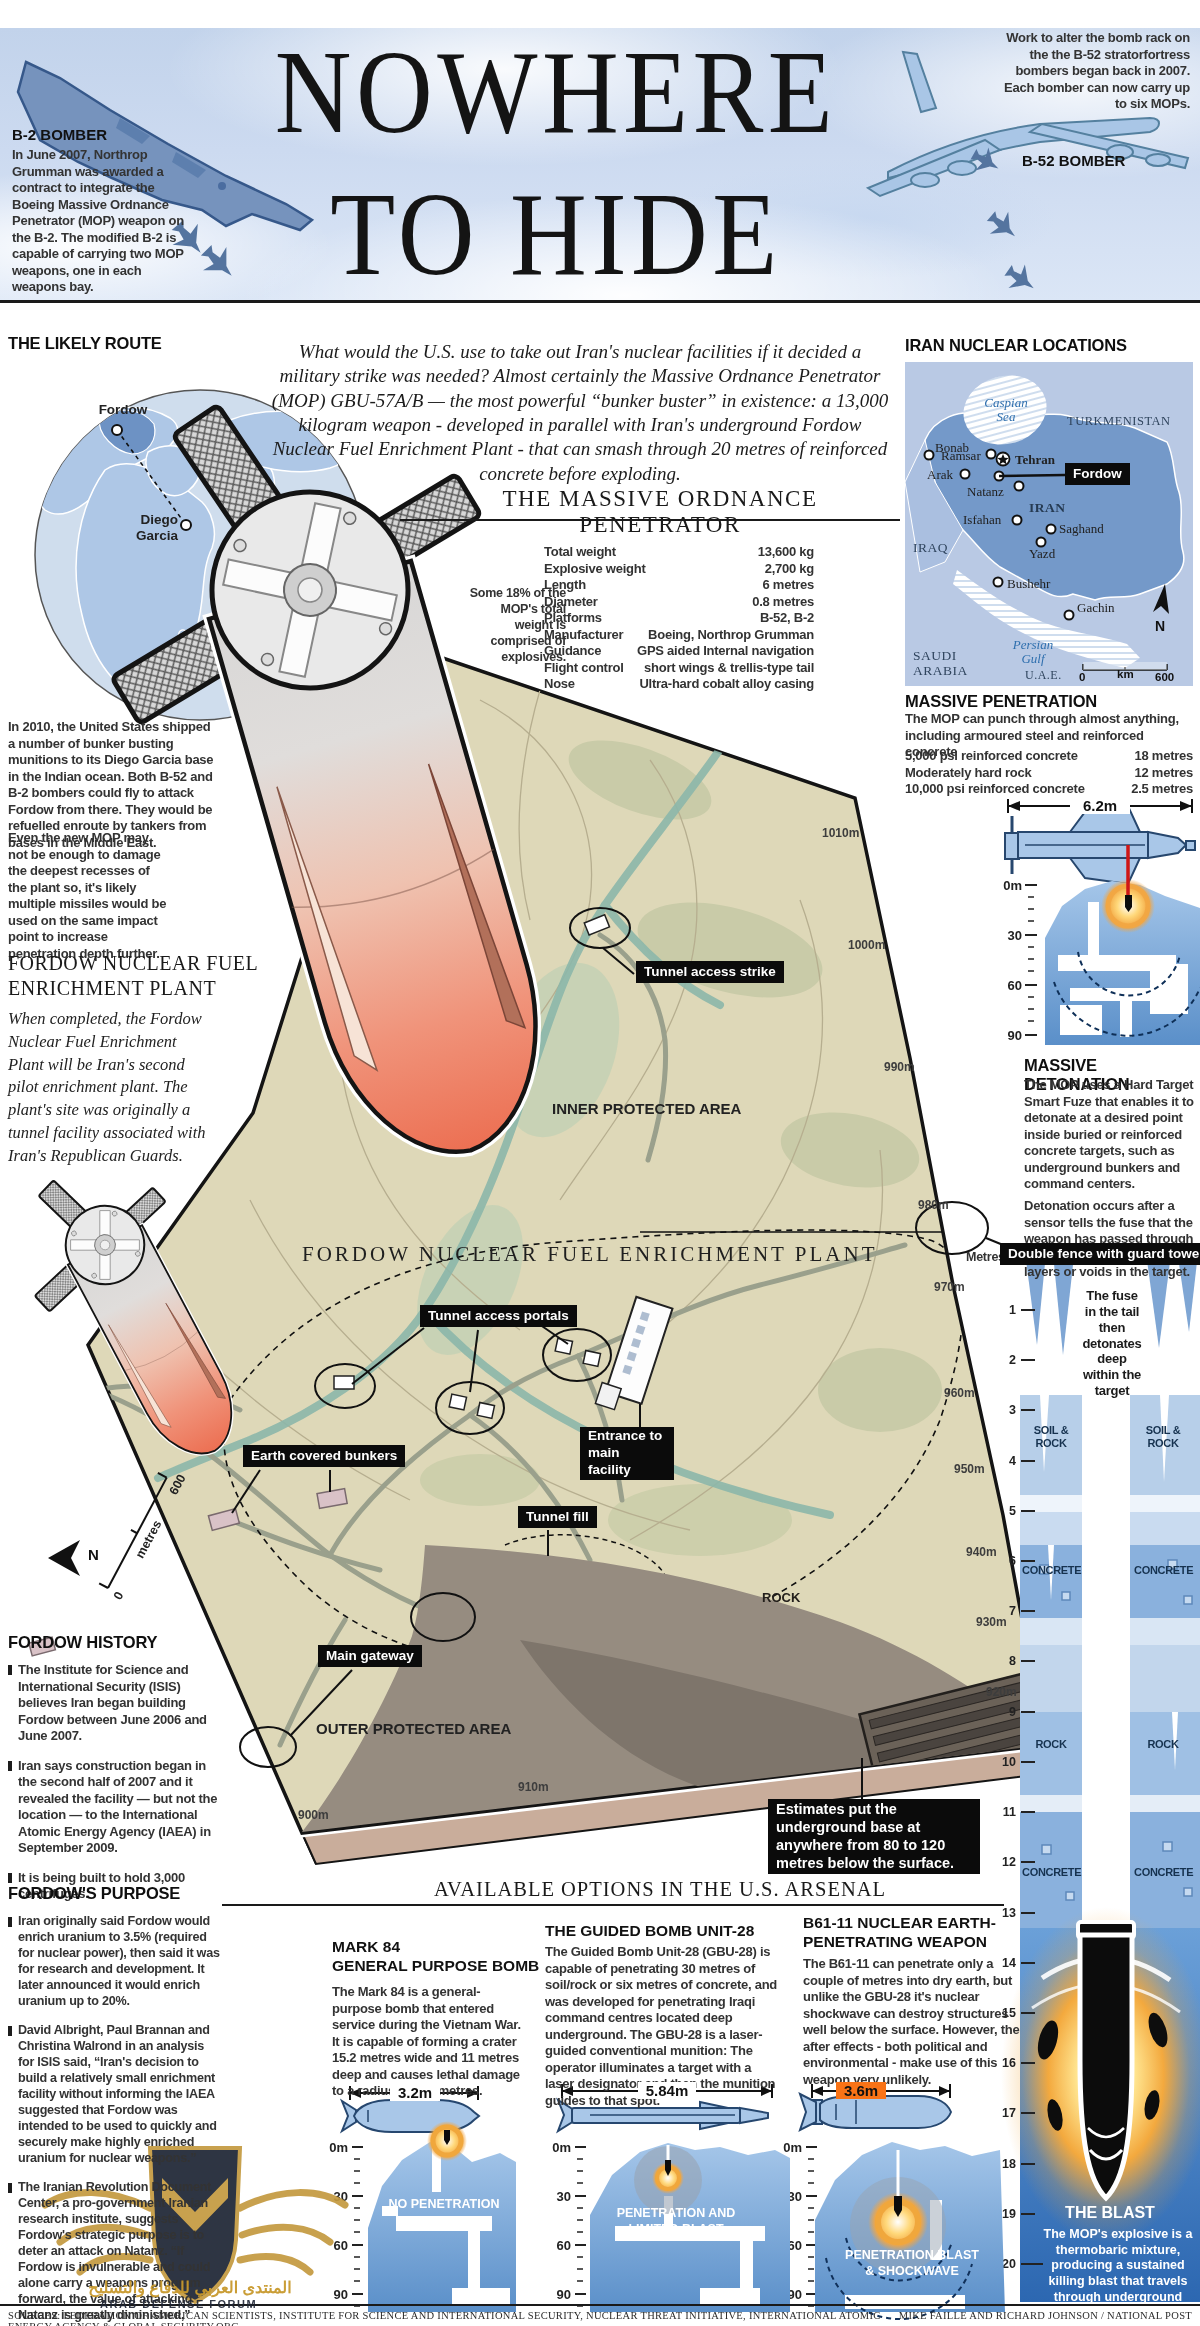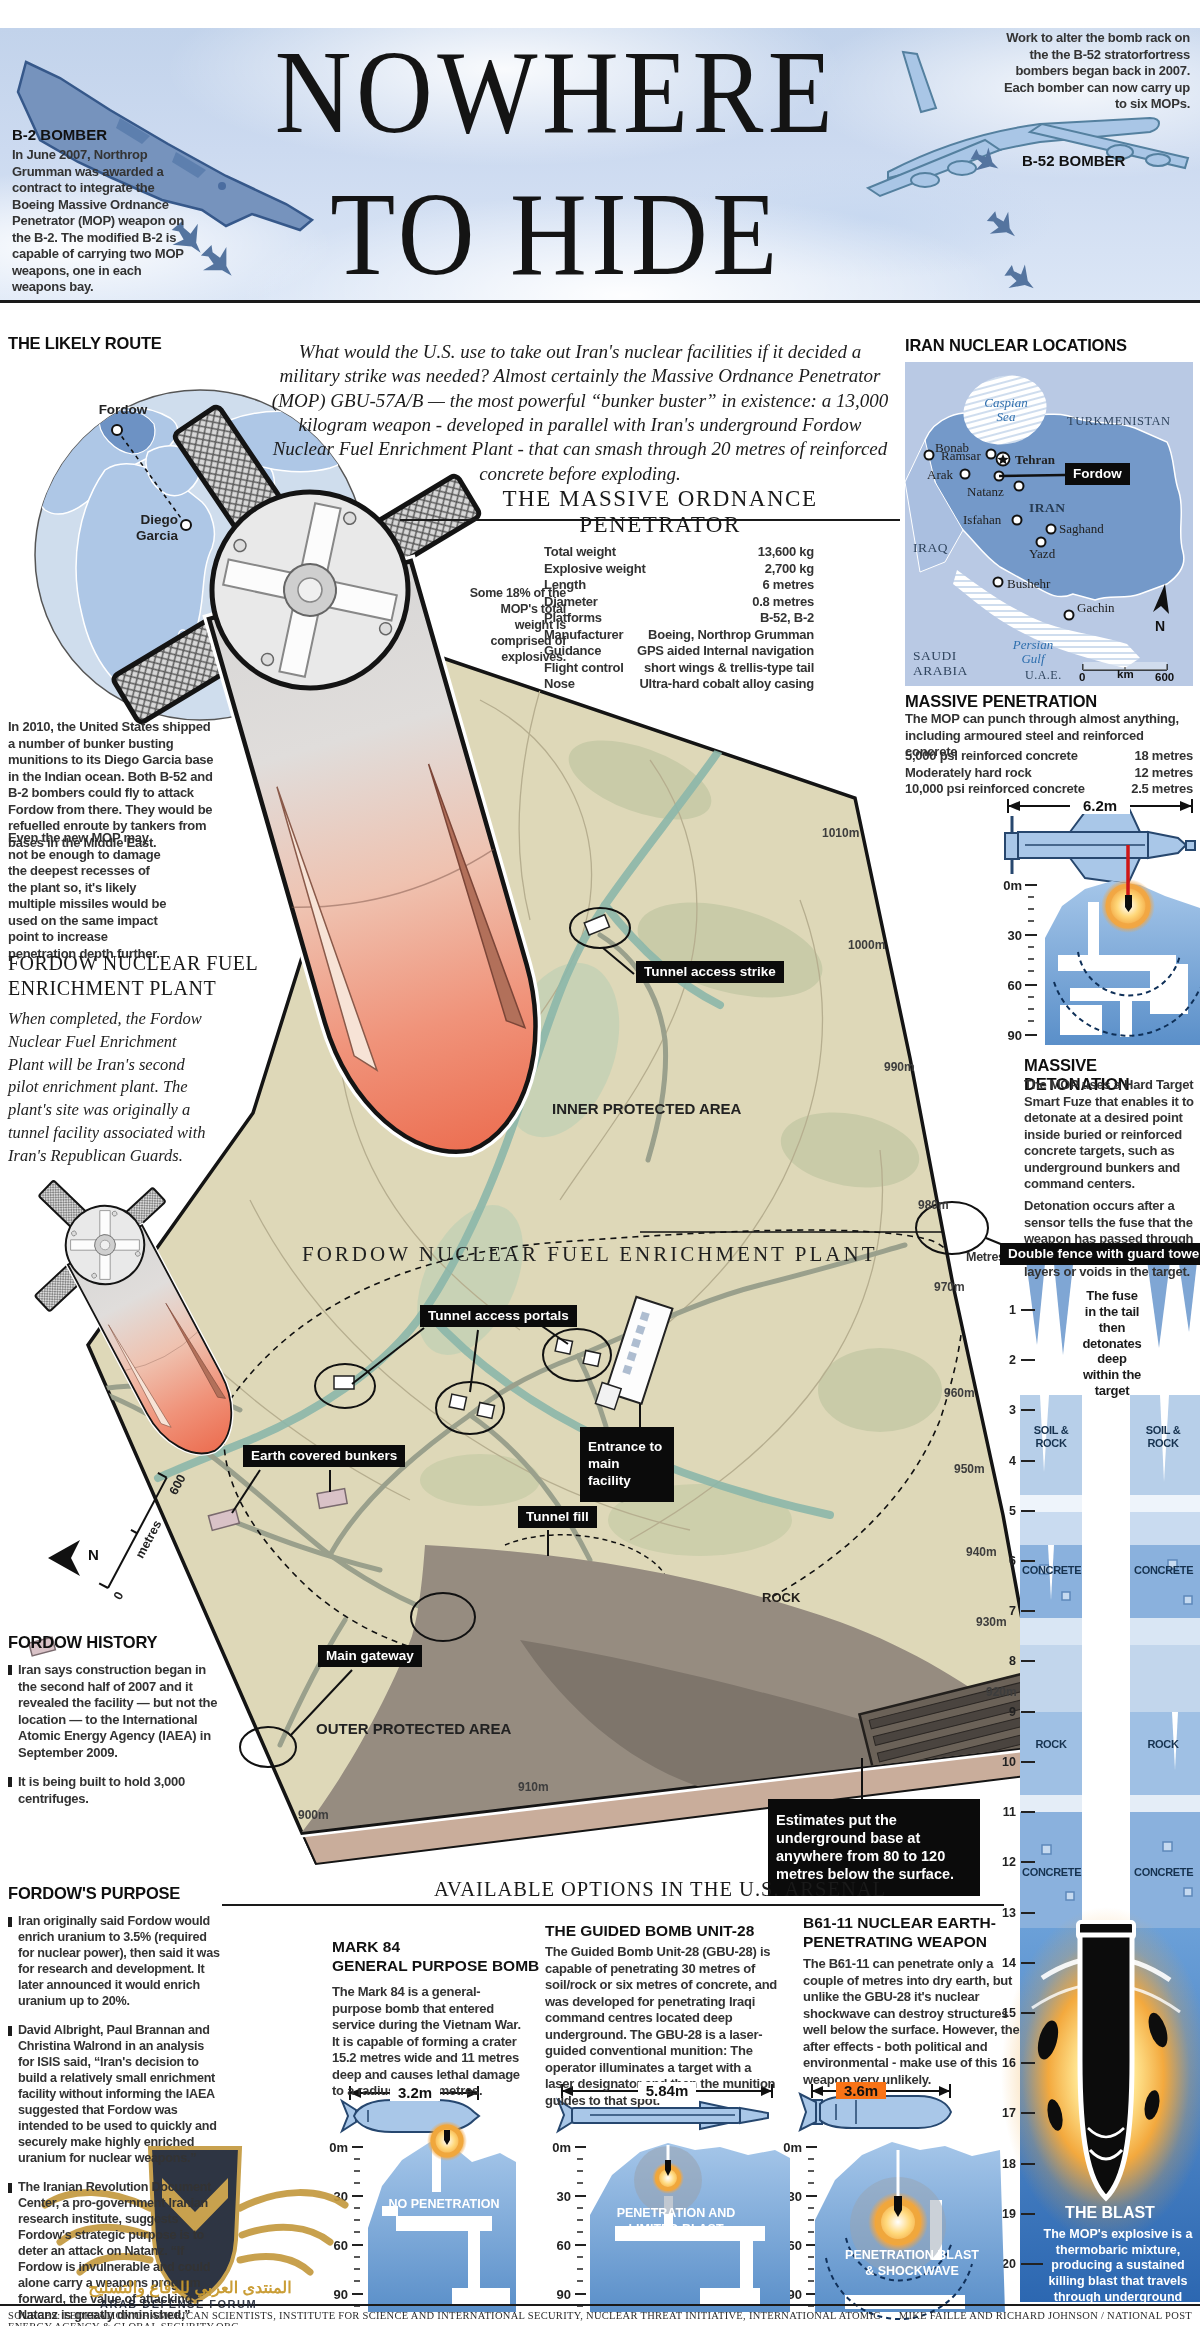--- a/index.html
+++ b/index.html
@@ -7,21 +7,21 @@
         font-family:"Liberation Sans",sans-serif;}
   .abs{position:absolute;}
   .c{text-align:center;}
   .r{text-align:right;}
   .serif{font-family:"Liberation Serif",serif;}
   .h1{font-weight:800;font-size:16.5px;letter-spacing:-.2px;color:#0f0f0f;}
   .txt{font-weight:700;font-size:13px;line-height:1.27;color:#333;letter-spacing:-.25px;}
   .blk{background:#0b0b0b;color:#fff;font-weight:700;font-size:13.5px;line-height:1.2;
        padding:3px 8px;white-space:nowrap;}
   .blk2{background:#0b0b0b;color:#fff;font-weight:700;font-size:13.5px;line-height:1.25;
-       padding:12px 8px;text-align:center;}
+       padding:1px 8px;text-align:center;}
   .elev{font-weight:700;font-size:12px;color:#3d3d3d;}
   .city{font-family:"Liberation Serif",serif;font-size:13px;color:#222;}
   .sea{font-family:"Liberation Serif",serif;font-style:italic;font-size:13px;color:#2f6fae;text-align:center;line-height:1.1;}
   .country{font-family:"Liberation Serif",serif;font-size:13.5px;color:#30455e;letter-spacing:.5px;}
   .wlab{color:#fff;font-weight:700;font-size:12.5px;line-height:1.25;text-align:center;}
   .strata{font-weight:700;font-size:11px;line-height:1.15;color:#16324f;text-align:center;letter-spacing:-.3px;}
   .bullet{display:flex;gap:6px;margin-bottom:13px;}
   .bm{flex:0 0 4px;width:4px;height:10px;background:#1d1d1d;margin-top:3px;}
   .title{font-family:"Liberation Serif",serif;font-weight:400;color:#141414;
          font-size:118px;letter-spacing:5px;transform:scaleX(.9);transform-origin:center;line-height:1;}
@@ -789,20 +789,24 @@
   <div class="abs elev" style="left:966px;top:1545px;">940m</div>
   <div class="abs elev" style="left:976px;top:1615px;">930m</div>
   <div class="abs elev" style="left:986px;top:1685px;">920m</div>
   <div class="abs elev" style="left:518px;top:1780px;">910m</div>
   <div class="abs elev" style="left:298px;top:1808px;">900m</div>
 
   <div class="abs h1" style="left:8px;top:1633px;">FORDOW HISTORY</div>
   <div class="abs" style="left:8px;top:1662px;width:212px;">
     <div class="bullet">
         <span class="bm"></span>
+        <span class="txt">The Institute for Science and International Security (ISIS) believes Iran began building Fordow between June 2006 and June 2007.</span>
+      </div>
+    <div class="bullet">
+        <span class="bm"></span>
         <span class="txt">Iran says construction began in the second half of 2007 and it revealed the facility — but not the location — to the International Atomic Energy Agency (IAEA) in September 2009.</span>
       </div>
     <div class="bullet">
         <span class="bm"></span>
         <span class="txt">It is being built to hold 3,000 centrifuges.</span>
       </div>
   </div>
   <div class="abs h1" style="left:8px;top:1884px;">FORDOW'S PURPOSE</div>
   <div class="abs" style="left:8px;top:1914px;width:214px;">
     <div class="bullet">

